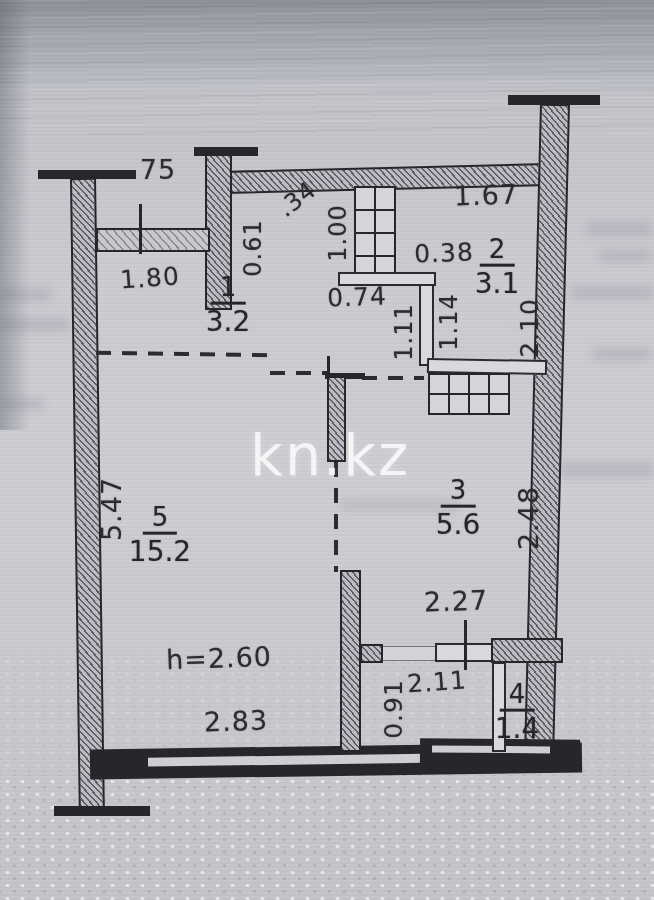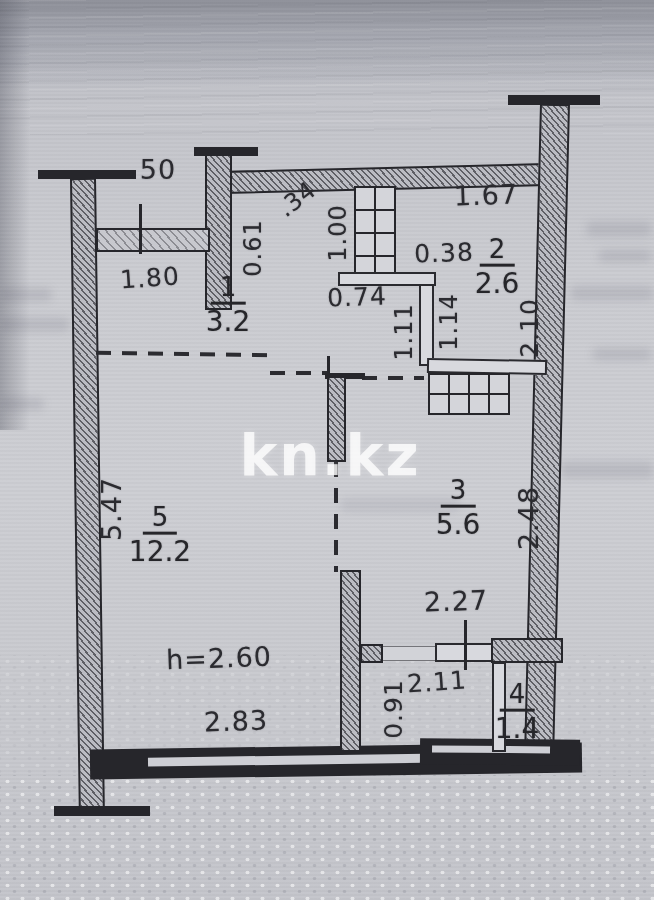--- a/index.html
+++ b/index.html
@@ -41,21 +41,21 @@
   .dim.v{transform:translate(-50%,-50%) rotate(-90deg);}
   .dim.rm2{transform:translate(-50%,-50%) rotate(-2deg);}
   .dim.rm4{transform:translate(-50%,-50%) rotate(-4deg);}
   .dim.diag{transform:translate(-50%,-50%) rotate(-38deg);}
   .dim.big{font-size:27px;}
   .room-label{position:absolute;transform:translate(-50%,-50%);display:flex;flex-direction:column;align-items:center;
     color:#26262a;text-shadow:0 0 1.5px rgba(40,40,46,.4);}
   .room-label .num{font-size:26px;font-weight:500;border-bottom:3px solid #26262a;padding:0 9px 1px;line-height:1.05;}
   .room-label .area{font-size:28px;font-weight:500;margin-top:2px;line-height:1.05;}
   .watermark{position:absolute;transform:translate(-50%,-50%);color:rgba(255,255,255,.78);
-    font-size:57px;font-weight:bold;letter-spacing:2px;text-shadow:0 0 6px rgba(255,255,255,.25);}
+    font-size:57px;font-weight:normal;letter-spacing:2px;text-shadow:0 0 6px rgba(255,255,255,.25);}
 </style>
 </head>
 <body>
 
 <div class="photo">
 
   <div class="abs top-shade"></div>
   <div class="abs streaks"></div>
   <div class="abs left-shade"></div>
   <div class="abs grain"></div>
@@ -112,36 +112,36 @@
 
   <div class="abs bar" style="left:139px;top:204px;width:3px;height:50px;"></div>
   <div class="abs bar" style="left:464px;top:620px;width:3px;height:50px;"></div>
 
   <div class="room-label" style="left:228px;top:305px;">
     <span class="num">1</span>
     <span class="area">3.2</span>
   </div>
   <div class="room-label" style="left:497px;top:267px;">
     <span class="num">2</span>
-    <span class="area">2.6</span>
+    <span class="area">3.1</span>
   </div>
   <div class="room-label" style="left:458px;top:508px;">
     <span class="num">3</span>
     <span class="area">5.6</span>
   </div>
   <div class="room-label" style="left:517px;top:712px;">
     <span class="num">4</span>
     <span class="area">1.4</span>
   </div>
   <div class="room-label" style="left:160px;top:535px;">
     <span class="num">5</span>
-    <span class="area">12.2</span>
+    <span class="area">15.2</span>
   </div>
 
-  <div class="dim big" style="left:158px;top:169px;">50</div>
+  <div class="dim big" style="left:158px;top:169px;">75</div>
   <div class="dim rm4" style="left:150px;top:278px;">1.80</div>
   <div class="dim v" style="left:253px;top:248px;font-size:24px;">0.61</div>
   <div class="dim diag" style="left:297px;top:199px;font-size:24px;">.34</div>
   <div class="dim v" style="left:338px;top:233px;font-size:24px;">1.00</div>
   <div class="dim rm2 big" style="left:486px;top:195px;">1.67</div>
   <div class="dim rm2" style="left:444px;top:253px;">0.38</div>
   <div class="dim v" style="left:529px;top:328px;">2.10</div>
   <div class="dim rm2" style="left:357px;top:297px;">0.74</div>
   <div class="dim v" style="left:404px;top:332px;font-size:24px;">1.11</div>
   <div class="dim v" style="left:449px;top:322px;font-size:24px;">1.14</div>

